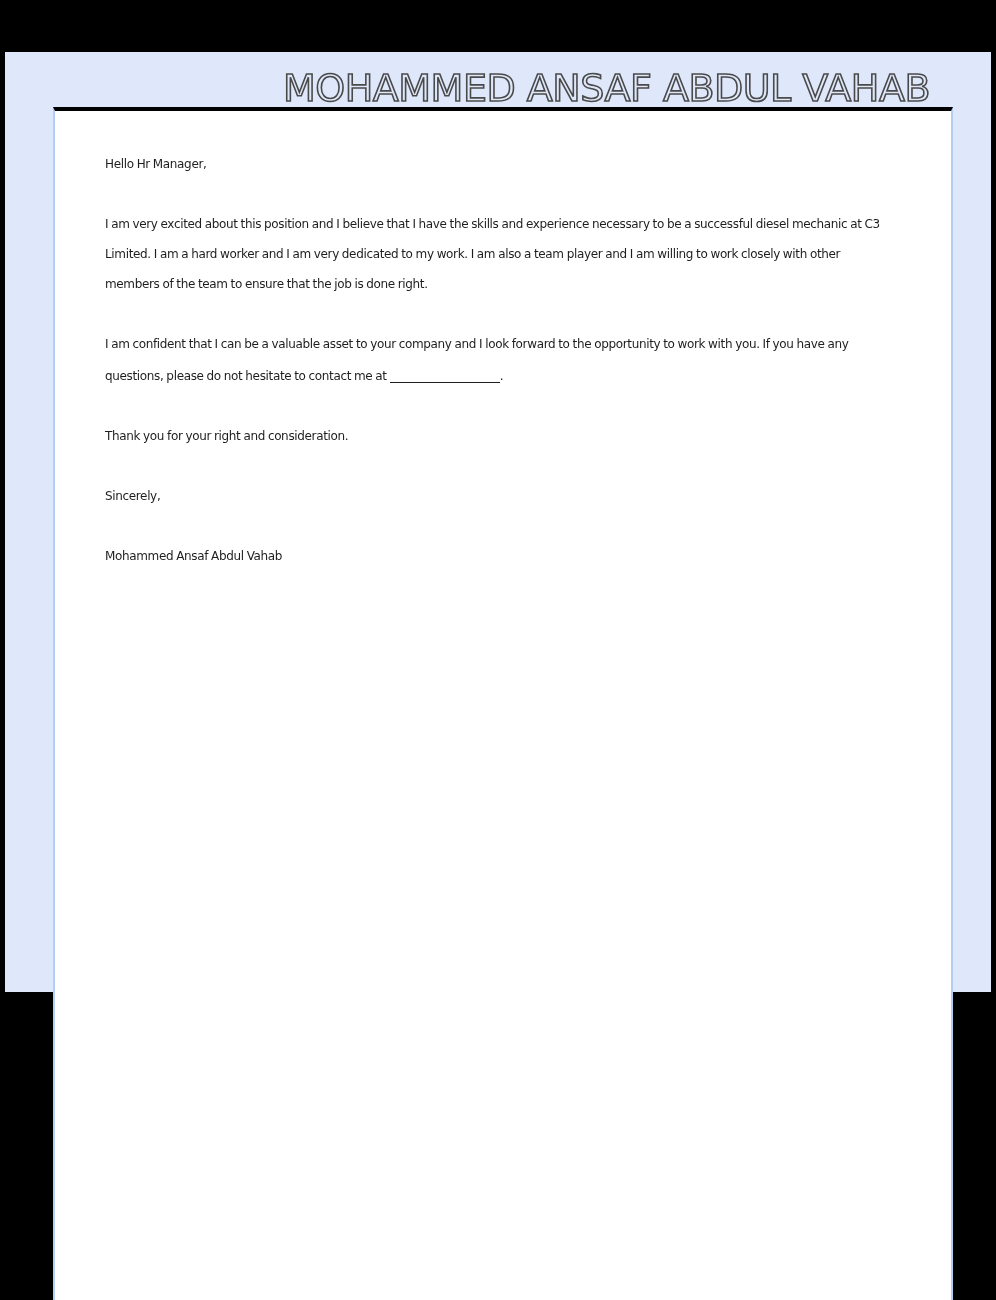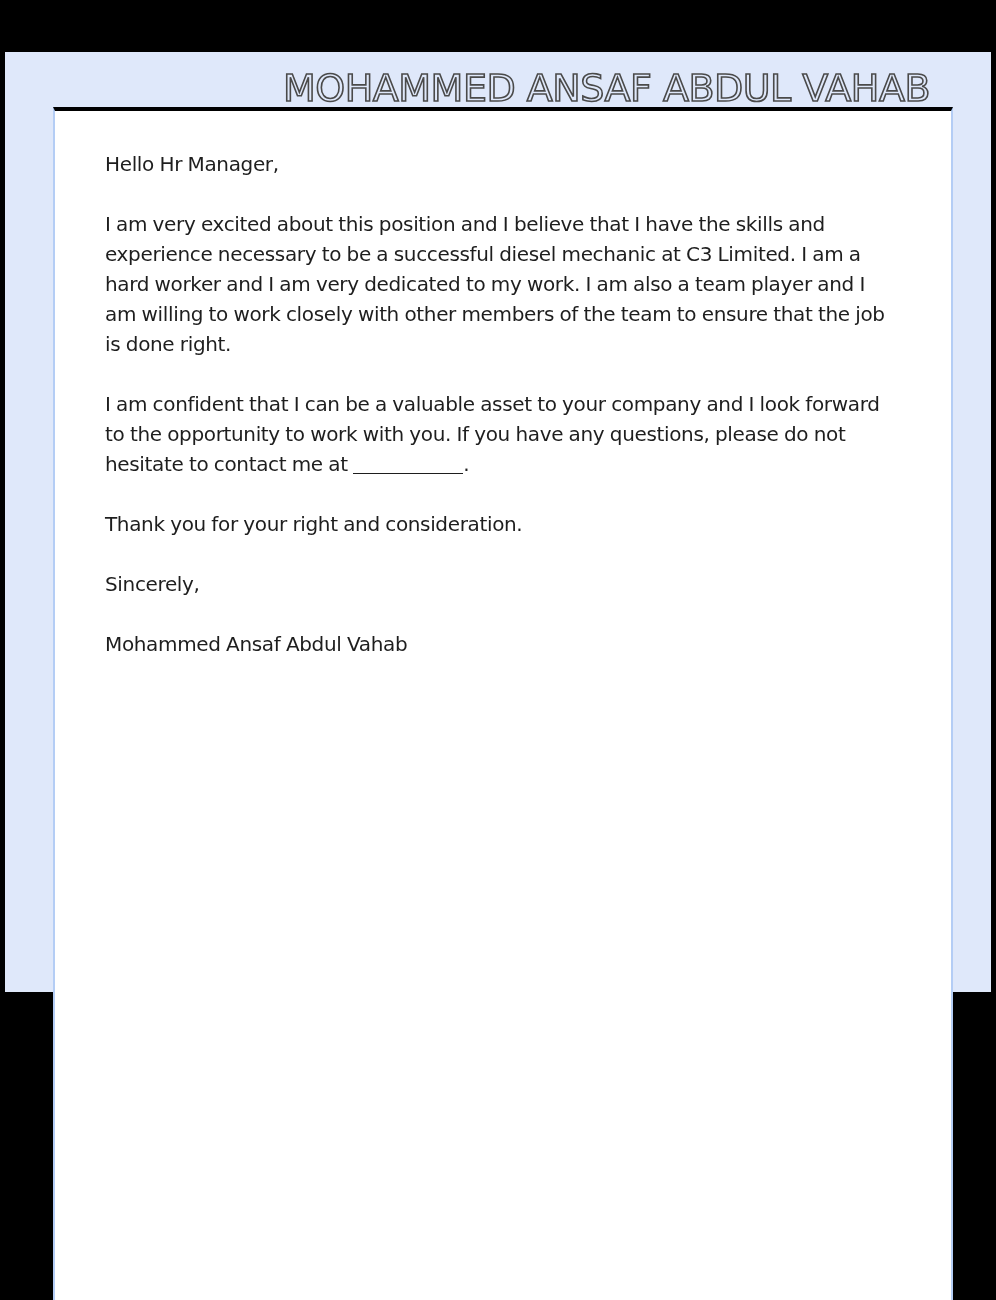--- a/index.html
+++ b/index.html
@@ -49,21 +49,21 @@
       border-right: 2px solid #b4cdf5;
       border-bottom: 2px solid #b4cdf5;
       box-sizing: content-box;
     }
     .letter {
       position: absolute;
       left: 50px;
       top: 38px;
       width: 790px;
       font-family: "DejaVu Sans", sans-serif;
-      font-size: 20px;
+      font-size: 12px;
       line-height: 30px;
       color: #1e1e1e;
       letter-spacing: -0.35px;
       word-spacing: -0.5px;
     }
     .letter p {
       margin: 0 0 30px 0;
     }
     .letter p.sig {
       margin-bottom: 10px;

